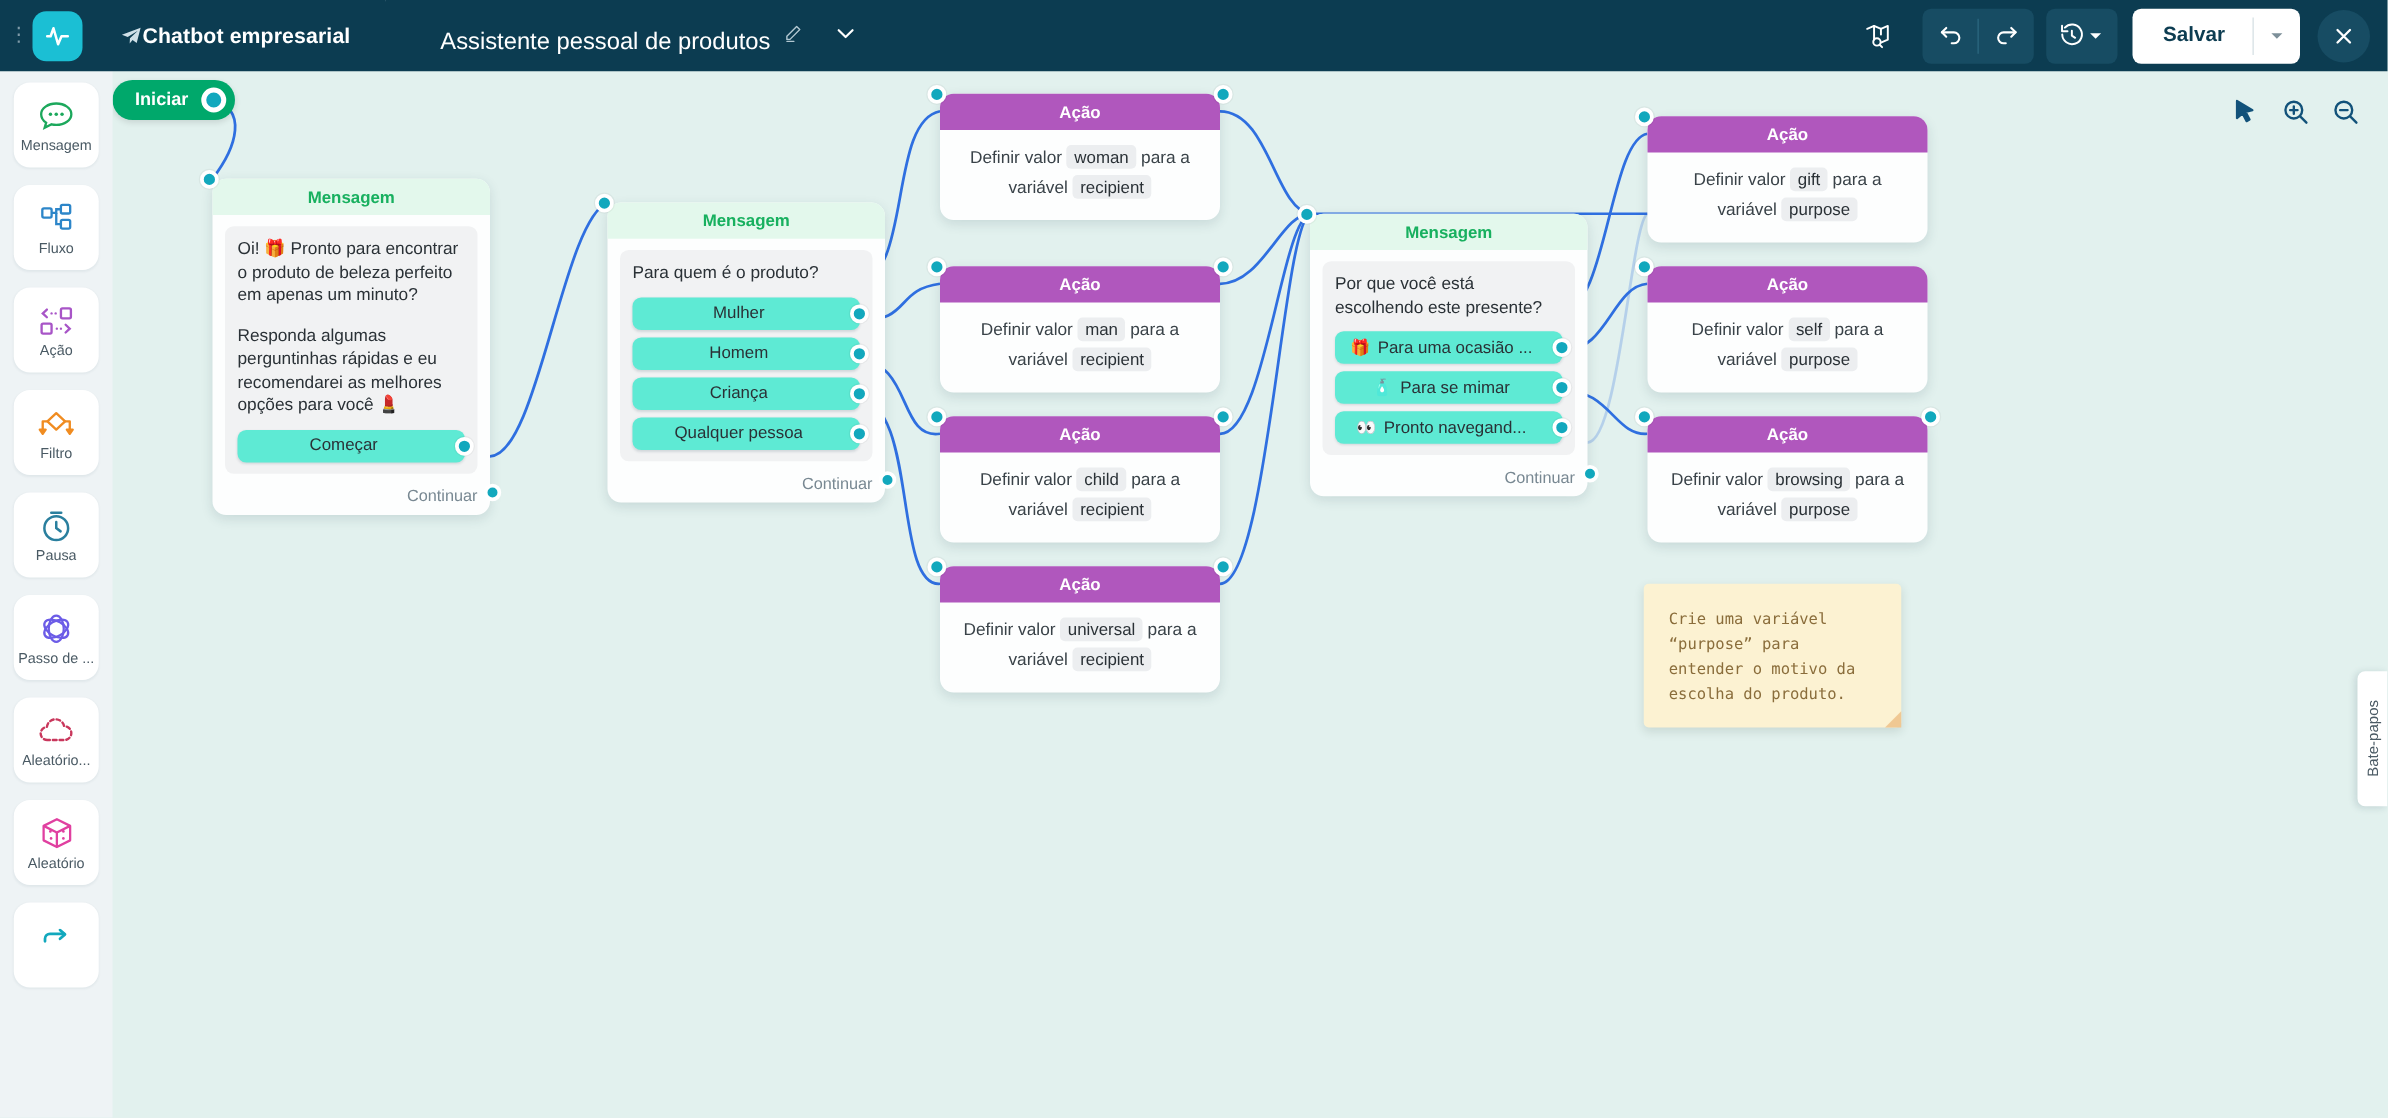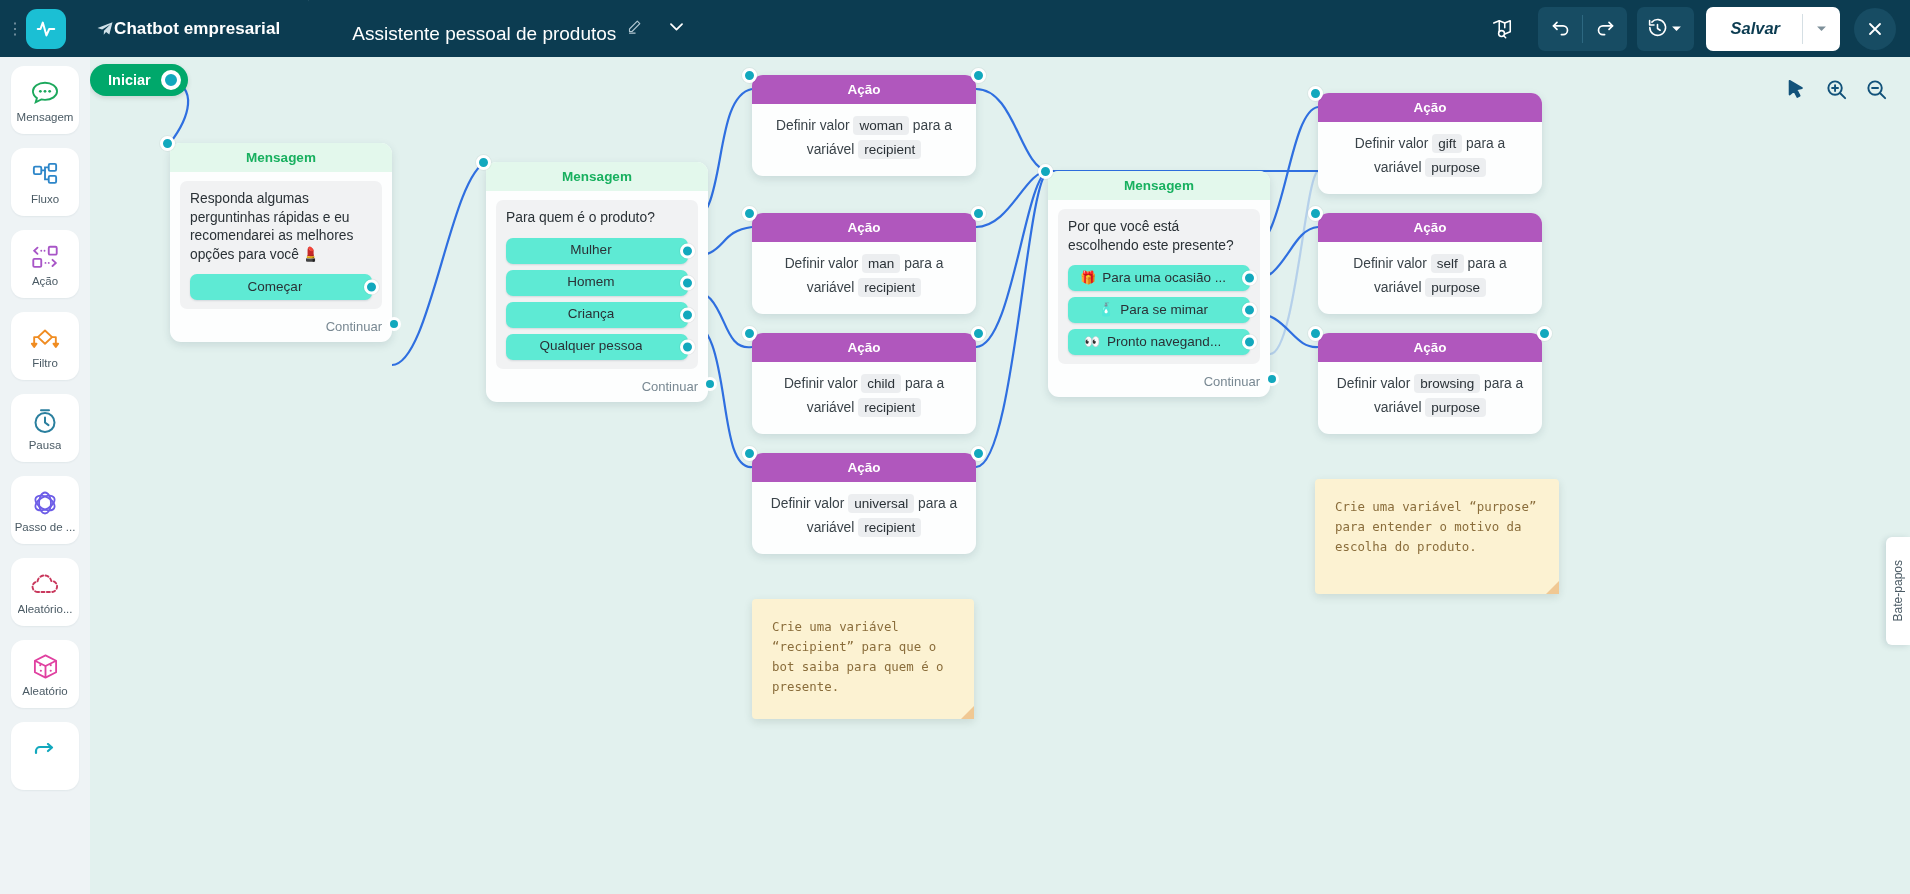--- a/index.html
+++ b/index.html
@@ -71,21 +71,20 @@
     margin-left: 10px; cursor:pointer; color:#fff;
   }
   .tb-save {
     display: flex; align-items: center; background: #ffffff;
     border-radius: 7px; height: 44px; margin-left: 12px; overflow: hidden;
     cursor: pointer;
   }
   .tb-save-label {
     color: #0c3c51; font-size: 16.5px; font-weight: bold;
     padding: 0 22px 0 24px;
-    font-style: italic;
   }
   .tb-save-div { width: 1px; height: 30px; background: #d5dfe4; }
   .tb-save-caret { padding: 0 13px; display:flex; align-items:center; }
   .tb-close {
     width: 42px; height: 42px; border-radius: 50%;
     background: #174c63; margin-left: 14px;
     display:flex; align-items:center; justify-content:center; cursor: pointer;
   }
 
   
@@ -482,20 +481,21 @@
   <div id="startpill">
     <span>Iniciar</span>
     <span class="sp-dot"></span>
   </div>
 
   <div class="node" style="left:80px; top:86px; width:222px;">
     <div class="port port-left"></div>
     <div class="node-head head-msg">Mensagem</div>
     <div class="node-body">
       <div class="msg-bubble">
+        <p>Oi! 🎁 Pronto para encontrar o produto de beleza perfeito em apenas um minuto?</p>
         <p>Responda algumas perguntinhas rápidas e eu recomendarei as melhores opções para você 💄</p>
         <div class="choice" style="margin-top:10px;">
           <span class="ctxt">Começar</span>
           <span class="port"></span>
         </div>
       </div>
     </div>
     <div class="node-foot">
       <span>Continuar</span>
       <span class="foot-port"></span>
@@ -643,26 +643,22 @@
     <div class="node-head head-act">Ação</div>
     <div class="act-text">
       <span>Definir valor</span>
       <span class="chip">browsing</span>
       <span>para a</span>
       <span>variável</span>
       <span class="chip">purpose</span>
     </div>
   </div>
 
-  <div class="sticky" style="left:662px; top:542px; width:222px; height:120px;">
-    <span>Crie uma variável “recipient” para que o bot saiba para quem é o presente.</span>
-    <span class="fold"></span>
-  </div>
-
-  <div class="sticky" style="left:1225px; top:410px; width:244px; height:115px;margin-top:12px;">
+
+  <div class="sticky" style="left:1225px; top:410px; width:206px; height:115px;">
     <span>Crie uma variável “purpose” para entender o motivo da escolha do produto.</span>
     <span class="fold"></span>
   </div>
 
   <div id="canvas-tools">
     <div class="ctool">
       <svg width="22" height="22" viewBox="0 0 24 24" fill="none" stroke="#12527a" stroke-width="1.9" stroke-linecap="round" stroke-linejoin="round">
         <path d="M5 3l13.5 8-6 1.5 3.5 6.8-2.6 1.4-3.5-6.8L5 18z" fill="#12527a"></path>
       </svg>
     </div>

